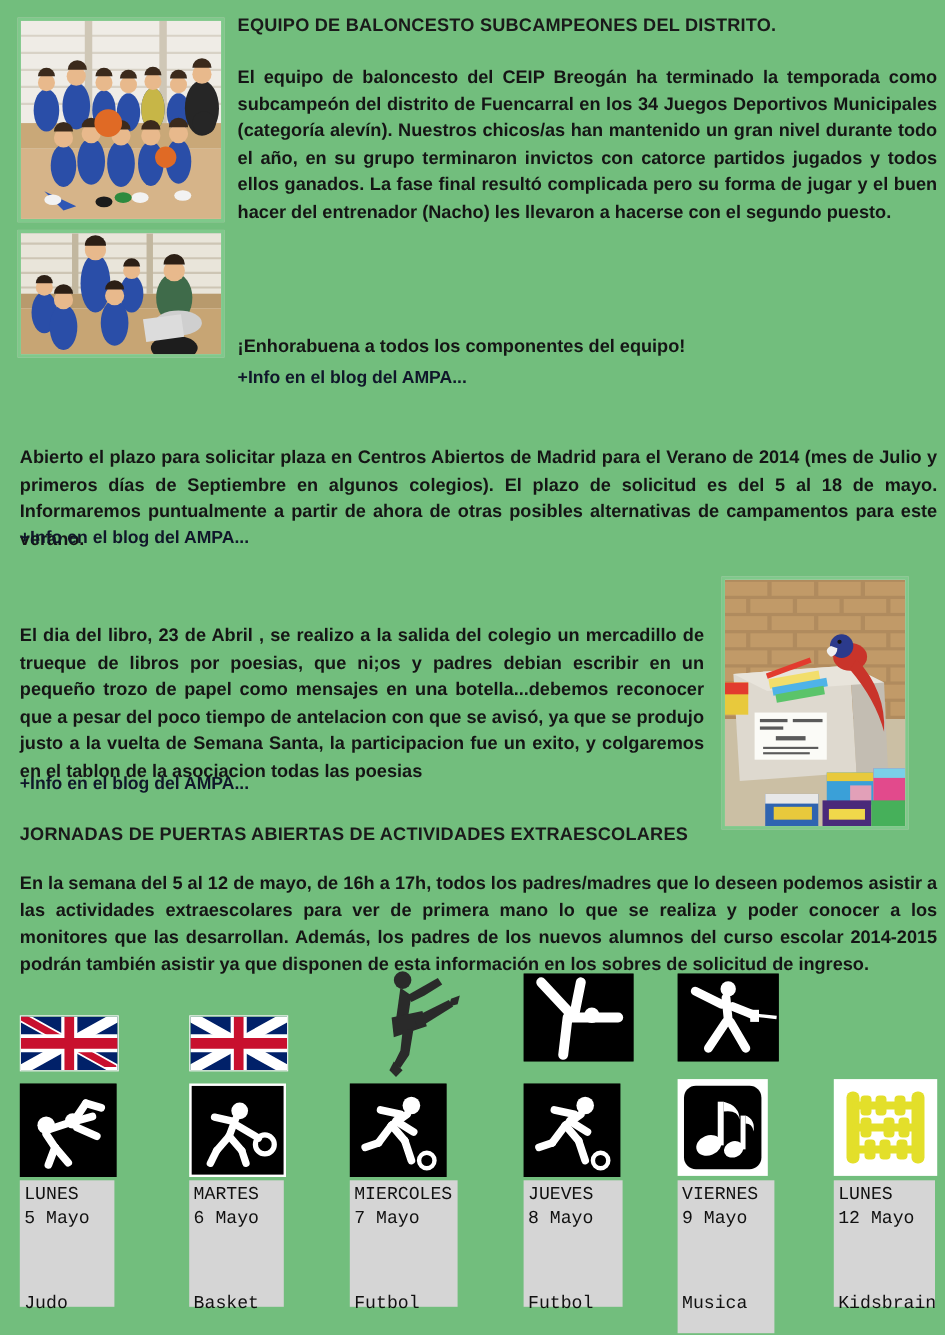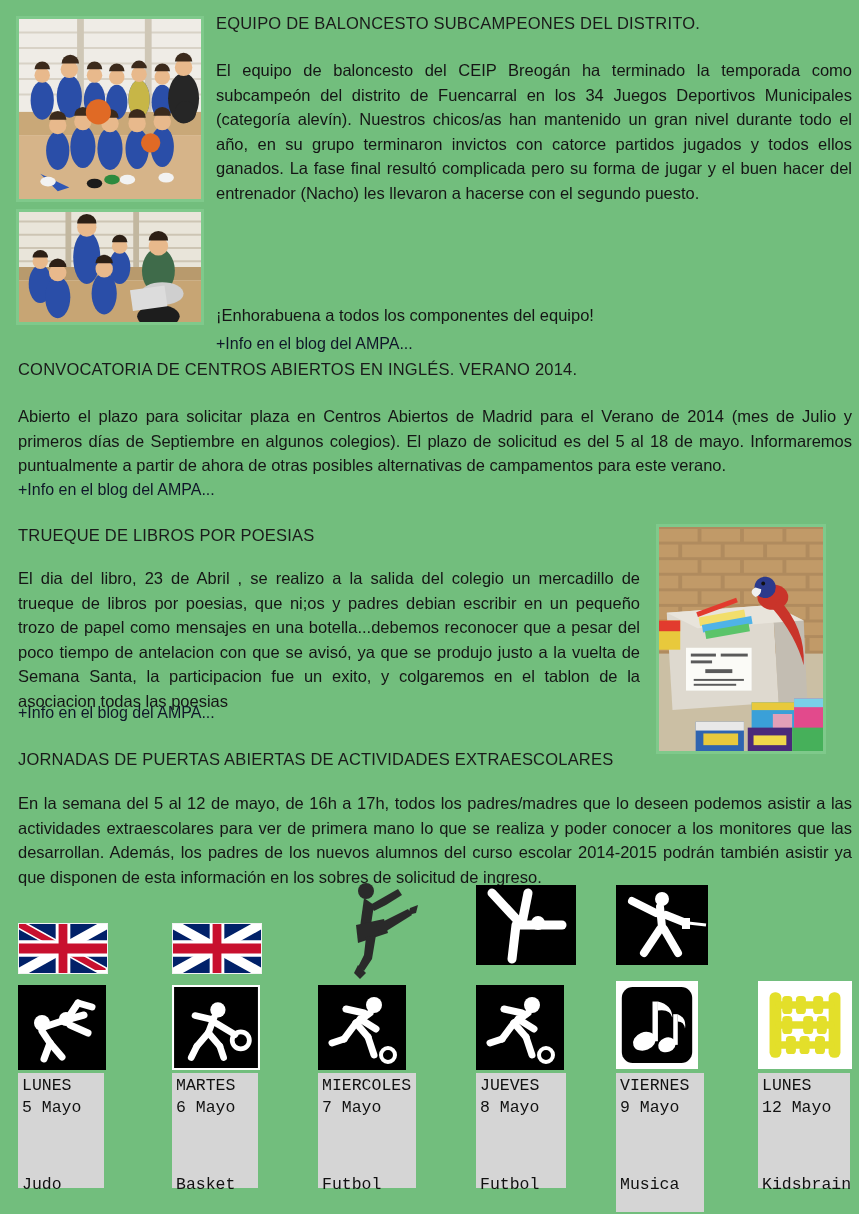--- a/index.html
+++ b/index.html
@@ -27,21 +27,21 @@
     text-align:justify;
     color:#151515;
   }
   .info-line{
     font-size:16px;
     text-align:left;
     color:#0f172a;
   }
 
   
-  .abs{position:absolute;}
+  .abs{position:absolute;font-weight:bold;}
 
   
   .photo{
     position:absolute;
     border:3px solid #7fc98b;
     box-sizing:border-box;
     overflow:hidden;
     background:#cfcfc4;
   }
   .photo svg{display:block;width:100%;height:100%;}
@@ -202,21 +202,20 @@
 
   <div class="abs heading" style="left:216px;top:14px;width:636px;">EQUIPO DE BALONCESTO SUBCAMPEONES DEL DISTRITO.</div>
 
   <div class="abs body-text" style="left:216px;top:58px;width:636px;">El equipo de baloncesto del CEIP Breogán ha terminado la temporada como subcampeón del distrito de Fuencarral en los 34 Juegos Deportivos Municipales (categoría alevín). Nuestros chicos/as han mantenido un gran nivel durante todo el año, en su grupo terminaron invictos con catorce partidos jugados y todos ellos ganados. La fase final resultó complicada pero su forma de jugar y el buen hacer del entrenador (Nacho) les llevaron a hacerse con el segundo puesto.</div>
 
 
   <div class="abs body-text" style="left:216px;top:303px;width:636px;text-align:left;">¡Enhorabuena a todos los componentes del equipo!</div>
 
   <div class="abs info-line" style="left:216px;top:335px;width:636px;">+Info en el blog del AMPA...</div>
 
-  <div class="abs heading" style="left:18px;top:360px;width:834px;">CONVOCATORIA DE CENTROS ABIERTOS EN INGLÉS. VERANO 2014.</div>
 
   <div class="abs body-text" style="left:18px;top:404px;width:834px;">Abierto el plazo para solicitar plaza en Centros Abiertos de Madrid para el Verano de 2014 (mes de Julio y primeros días de Septiembre en algunos colegios). El plazo de solicitud es del 5 al 18 de mayo.  Informaremos puntualmente a partir de ahora de otras posibles alternativas de campamentos para este verano.</div>
 
   <div class="abs info-line" style="left:18px;top:481px;width:834px;">+Info en el blog del AMPA...</div>
 
   <div class="photo" style="left:656px;top:524px;width:170px;height:230px;">
     <svg viewBox="0 0 170 230" preserveAspectRatio="none">
       <rect width="170" height="230" fill="#b08b5e"></rect>
       <g fill="#c19a68">
         <rect x="0" y="2" width="40" height="13"></rect>
@@ -293,21 +292,20 @@
         <rect x="38" y="200" width="50" height="30" fill="#2f64b0"></rect>
         <rect x="38" y="200" width="50" height="9" fill="#e8e8e8"></rect>
         <rect x="46" y="212" width="36" height="12" fill="#e8c93c"></rect>
         <rect x="92" y="206" width="46" height="24" fill="#4a2a7a"></rect>
         <rect x="98" y="214" width="34" height="10" fill="#f0d84a"></rect>
         <rect x="138" y="206" width="32" height="24" fill="#46b05a"></rect>
       </g>
     </svg>
   </div>
 
-  <div class="abs heading" style="left:18px;top:526px;width:620px;">TRUEQUE DE LIBROS POR POESIAS</div>
 
   <div class="abs body-text" style="left:18px;top:566px;width:622px;">El dia del libro, 23 de Abril , se realizo a la salida del colegio un mercadillo de trueque de libros por poesias, que ni;os y padres debian escribir en un pequeño trozo de papel como mensajes en una botella...debemos reconocer que  a pesar del poco tiempo de antelacion con que se avisó, ya que se produjo justo a la vuelta de Semana Santa, la participacion fue un exito, y colgaremos en el tablon de la asociacion todas las poesias</div>
 
   <div class="abs info-line" style="left:18px;top:704px;width:622px;">+Info en el blog del AMPA...</div>
 
   <div class="abs heading" style="left:18px;top:750px;width:834px;">JORNADAS DE PUERTAS ABIERTAS DE ACTIVIDADES EXTRAESCOLARES</div>
 
   <div class="abs body-text" style="left:18px;top:791px;width:834px;">En la semana del 5 al 12 de mayo, de 16h a 17h,  todos los padres/madres que lo deseen podemos asistir a las actividades extraescolares para ver de primera mano lo que se realiza y poder conocer a los monitores que las desarrollan. Además, los padres de los nuevos alumnos del curso escolar 2014-2015 podrán también asistir ya que disponen de esta información en los sobres de solicitud de ingreso.</div>
 
   <div class="grid-wrap">

